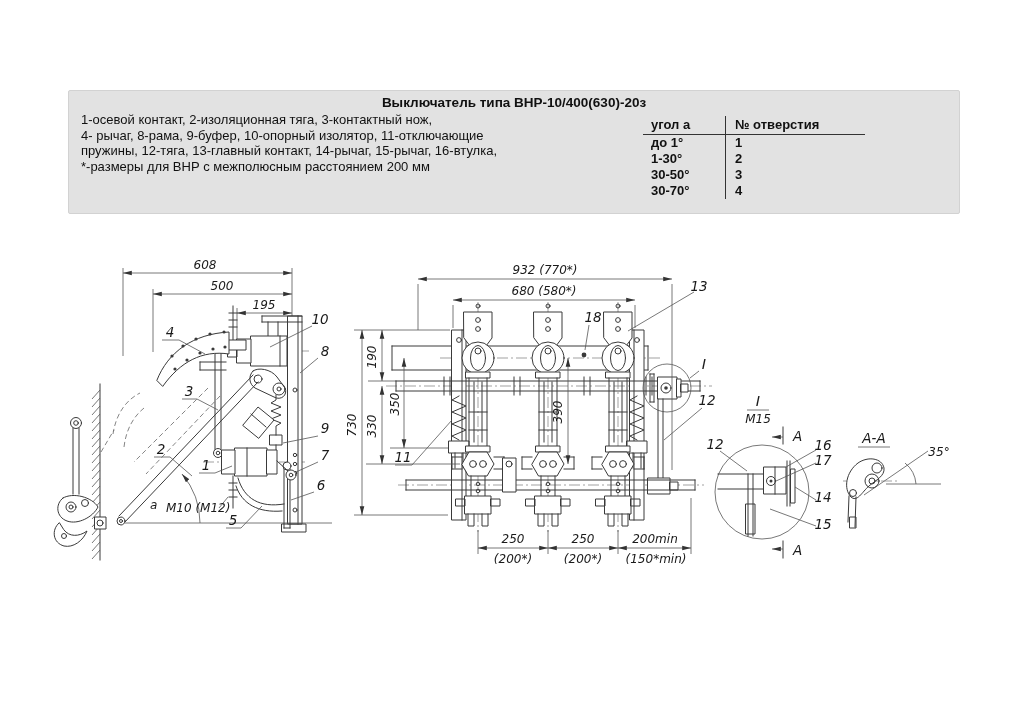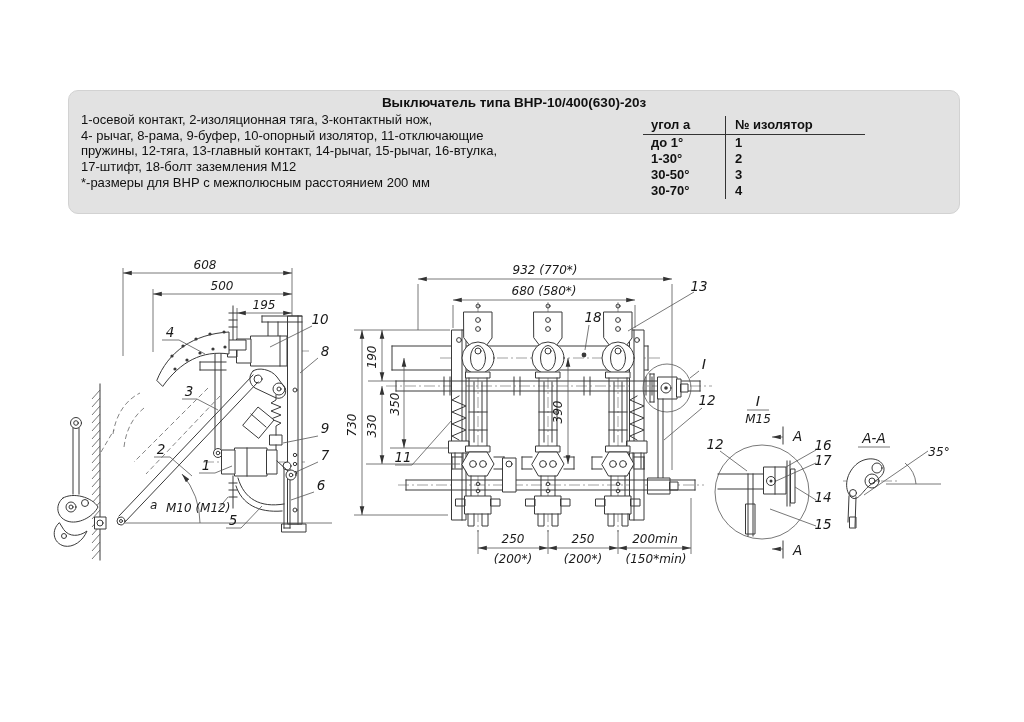--- a/index.html
+++ b/index.html
@@ -1,19 +1,19 @@
 <!DOCTYPE html>
 <html><head>
 <meta charset="utf-8">
 <style>
   html,body{margin:0;padding:0;background:#fff;}
   .page{position:relative;width:1024px;height:722px;background:#fff;overflow:hidden;
         font-family:"Liberation Sans",sans-serif;color:#111;}
   .hdr{position:absolute;left:68px;top:90px;width:890px;height:122px;
-       background:#e2e2e2;border:1px solid #d2d2d2;border-radius:10px;}
+       background:#e2e2e2;border:1px solid #d2d2d2;border-radius:2px;}
   .title{position:absolute;left:0;top:4px;width:100%;text-align:center;
          font-size:13.5px;font-weight:bold;}
   .legend{position:absolute;left:12px;top:21px;font-size:13px;line-height:15.7px;white-space:nowrap;}
   .tbl{position:absolute;left:574px;top:25px;font-size:13px;font-weight:bold;}
   .tr{display:flex;height:16px;line-height:16px;}
   .tr .c1{width:74px;padding-left:8px;}
   .tr .c2{width:130px;padding-left:9px;border-left:1px solid #333;}
   .tr.th{border-bottom:1px solid #333;height:18px;line-height:17px;}
   svg text{font:italic 12px "DejaVu Sans",sans-serif;fill:#1a1a1a;}
   svg text.lbl{font:italic 13.5px "DejaVu Sans",sans-serif;}
@@ -29,27 +29,26 @@
 <body>
 
 <div class="page">
 
   <div class="hdr">
     <div class="title">Выключатель типа ВНР-10/400(630)-20з</div>
     <div class="legend">
       <div>1-осевой контакт, 2-изоляционная тяга, 3-контактный нож,</div>
       <div>4- рычаг, 8-рама, 9-буфер, 10-опорный изолятор, 11-отключающие</div>
       <div>пружины, 12-тяга, 13-главный контакт, 14-рычаг, 15-рычаг, 16-втулка,</div>
-      <div>17-штифт, 18-болт заземления М12</div>
       <div>*-размеры для ВНР с межполюсным расстоянием 200 мм</div>
     </div>
     <div class="tbl">
       <div class="tr th">
         <div class="c1">угол а</div>
-        <div class="c2">№ изолятор</div>
+        <div class="c2">№ отверстия</div>
       </div>
       <div class="tr">
         <div class="c1">до 1°</div>
         <div class="c2">1</div>
       </div>
       <div class="tr">
         <div class="c1">1-30°</div>
         <div class="c2">2</div>
       </div>
       <div class="tr">

